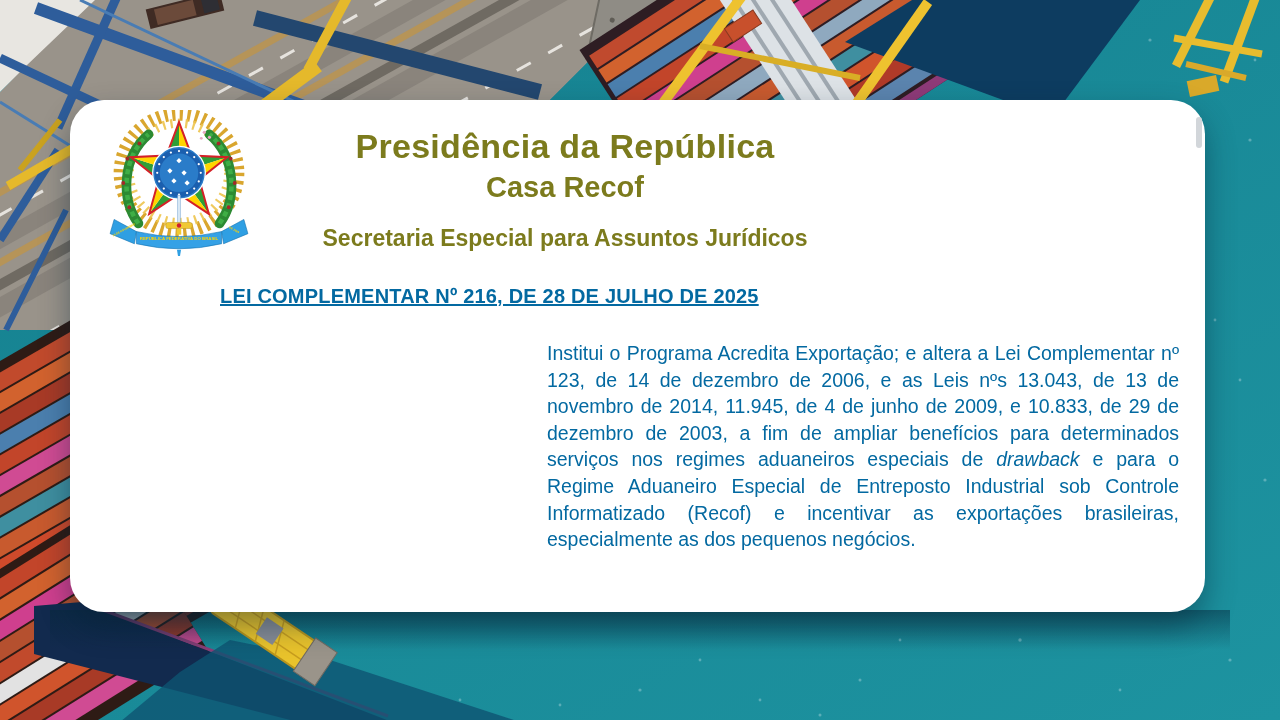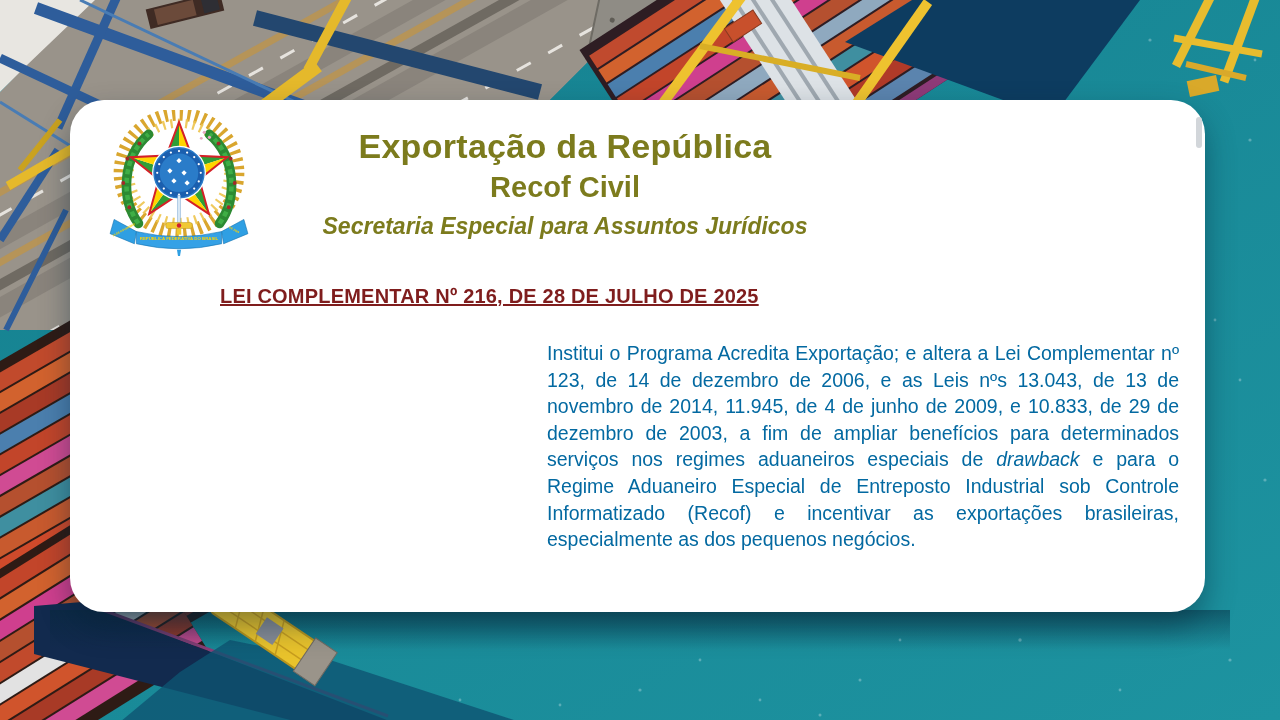--- a/index.html
+++ b/index.html
@@ -14,24 +14,24 @@
     background:#ffffff;border-radius:34px;
     box-shadow:0 14px 30px rgba(5,30,50,.42);
   }
   .emblem{position:absolute;left:38px;top:10px;width:142px;height:152px;}
   .agency-header{
     position:absolute;left:0;top:26px;width:990px;text-align:center;
     color:#7c7b1d;font-weight:bold;
   }
   .agency-header .line1{font-size:34px;line-height:40px;letter-spacing:.3px;}
   .agency-header .line2{font-size:29px;line-height:34px;margin-top:4px;}
-  .agency-header .line3{font-size:23px;line-height:27px;margin-top:9px;font-style:italic;}
+  .agency-header .line3{font-size:23px;line-height:27px;margin-top:21px;}
   .law-title{
     position:absolute;left:150px;top:185px;
-    font-size:20px;font-weight:bold;color:#7f1d1d;
+    font-size:20px;font-weight:bold;color:#0369a1;
     text-decoration:underline;letter-spacing:.2px;cursor:pointer;
   }
   .summary{
     position:absolute;left:477px;top:240px;width:632px;
     font-size:19.5px;line-height:26.6px;text-align:justify;
     color:#0369a1;margin:0;
   }
   .scroll-thumb{
     position:absolute;right:3px;top:17px;width:6px;height:31px;
     border-radius:3px;background:#d2d6da;
@@ -293,22 +293,22 @@
     <path d="M28,120 L6,108 L2,122 L26,132 Z" fill="#2f9fe3" stroke="#1272b2" stroke-width="0.6"></path>
     <path d="M112,120 L134,108 L138,122 L114,132 Z" fill="#2f9fe3" stroke="#1272b2" stroke-width="0.6"></path>
     <path d="M28,120 Q70,130 112,120 L112,132 Q70,142 28,132 Z" fill="#35a1e6" stroke="#1272b2" stroke-width="0.6"></path>
     <path d="M68,138 L72,138 L71,144 L69,144 Z" fill="#2f9fe3"></path>
     <text x="70" y="128.5" text-anchor="middle" font-size="4.3" font-weight="bold" fill="#ffd400">REPÚBLICA FEDERATIVA DO BRASIL</text>
     <text transform="translate(16,119) rotate(-28)" text-anchor="middle" font-size="2.8" font-weight="bold" fill="#ffd400">15 DE NOVEMBRO</text>
     <text transform="translate(124,119) rotate(28)" text-anchor="middle" font-size="2.8" font-weight="bold" fill="#ffd400">DE 1889</text>
   </svg>
 
   <div class="agency-header">
-    <div class="line1">Exportação da República</div>
-    <div class="line2">Recof Civil</div>
+    <div class="line1">Presidência da República</div>
+    <div class="line2">Casa Recof</div>
     <div class="line3">Secretaria Especial para Assuntos Jurídicos</div>
   </div>
 
   <a class="law-title">LEI COMPLEMENTAR Nº 216, DE 28 DE JULHO DE 2025</a>
 
   <p class="summary"><span>Institui o Programa Acredita Exportação; e altera a Lei Complementar nº 123, de 14 de dezembro de 2006, e as Leis nºs 13.043, de 13 de novembro de 2014, 11.945, de 4 de junho de 2009, e 10.833, de 29 de dezembro de 2003, a fim de ampliar benefícios para determinados serviços nos regimes aduaneiros especiais de </span><i>drawback</i><span> e para o Regime Aduaneiro Especial de Entreposto Industrial sob Controle Informatizado (Recof) e incentivar as exportações brasileiras, especialmente as dos pequenos negócios.</span></p>
 
   <div class="scroll-thumb"></div>
 </div>
 

